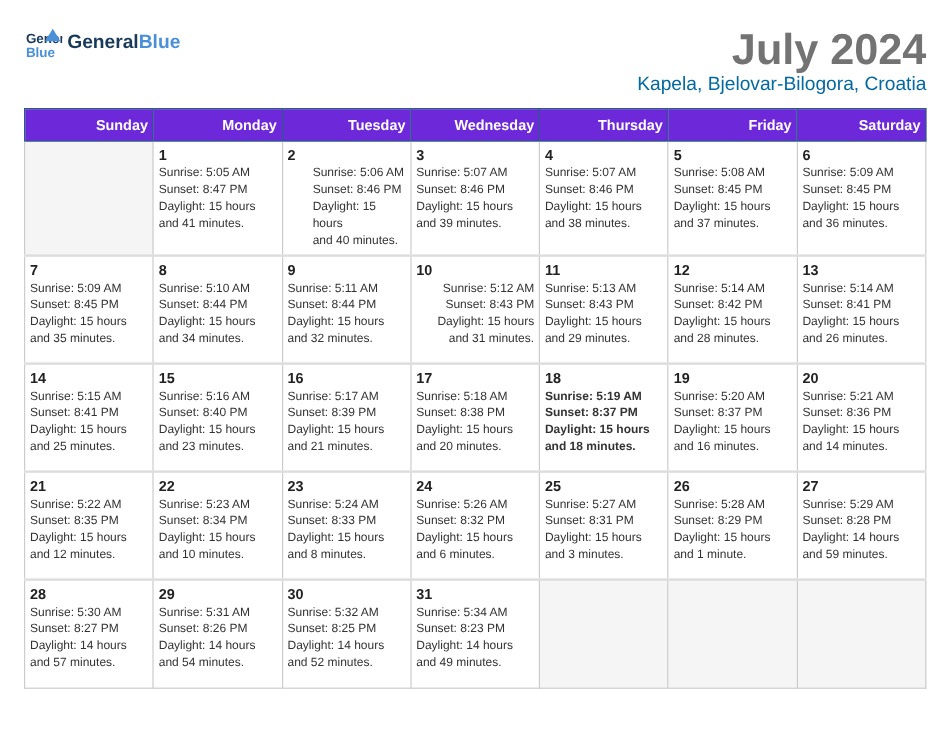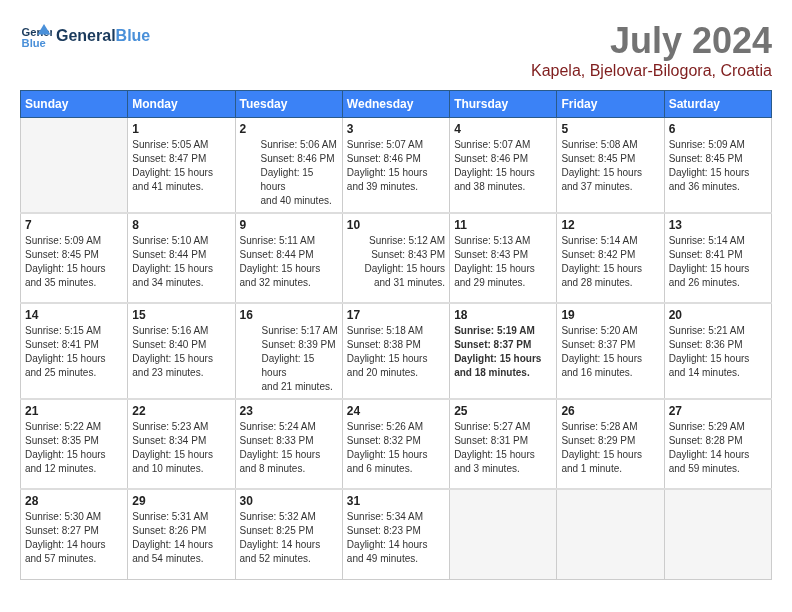--- a/index.html
+++ b/index.html
@@ -28,32 +28,32 @@
     .title-area {
       text-align: right;
     }
     .month-title {
       font-size: 36px;
       font-weight: bold;
       color: #737373;
     }
     .location-title {
       font-size: 16px;
-      color: #7f1d1d;
+      color: #0369a1;
     }
     .calendar {
       width: 100%;
       border-collapse: collapse;
       font-size: 11px;
     }
     .calendar th {
-      background-color: #3b82f6;
+      background-color: #6d28d9;
       color: white;
       padding: 6px 4px;
-      text-align: left;
+      text-align: right;
       font-weight: bold;
       font-size: 12px;
       border: 1px solid #2a5a8a;
     }
     .calendar td {
       border: 1px solid #ccc;
       vertical-align: top;
       padding: 4px;
       width: calc(100% / 7);
       height: 90px;
@@ -220,21 +220,21 @@
         </td>
         <td>
           <span class="day-number">15</span>
           <div class="day-info" style="white-space: pre-line;">Sunrise: 5:16 AM
 Sunset: 8:40 PM
 Daylight: 15 hours
 and 23 minutes.</div>
         </td>
         <td>
           <span class="day-number">16</span>
-          <div class="day-info" style="white-space: pre-line; margin-left: 22px;">Sunrise: 5:17 AM
+          <div class="day-info" style="white-space: pre-line;">Sunrise: 5:17 AM
 Sunset: 8:39 PM
 Daylight: 15 hours
 and 21 minutes.</div>
         </td>
         <td>
           <span class="day-number">17</span>
           <div class="day-info" style="white-space: pre-line;">Sunrise: 5:18 AM
 Sunset: 8:38 PM
 Daylight: 15 hours
 and 20 minutes.</div>

